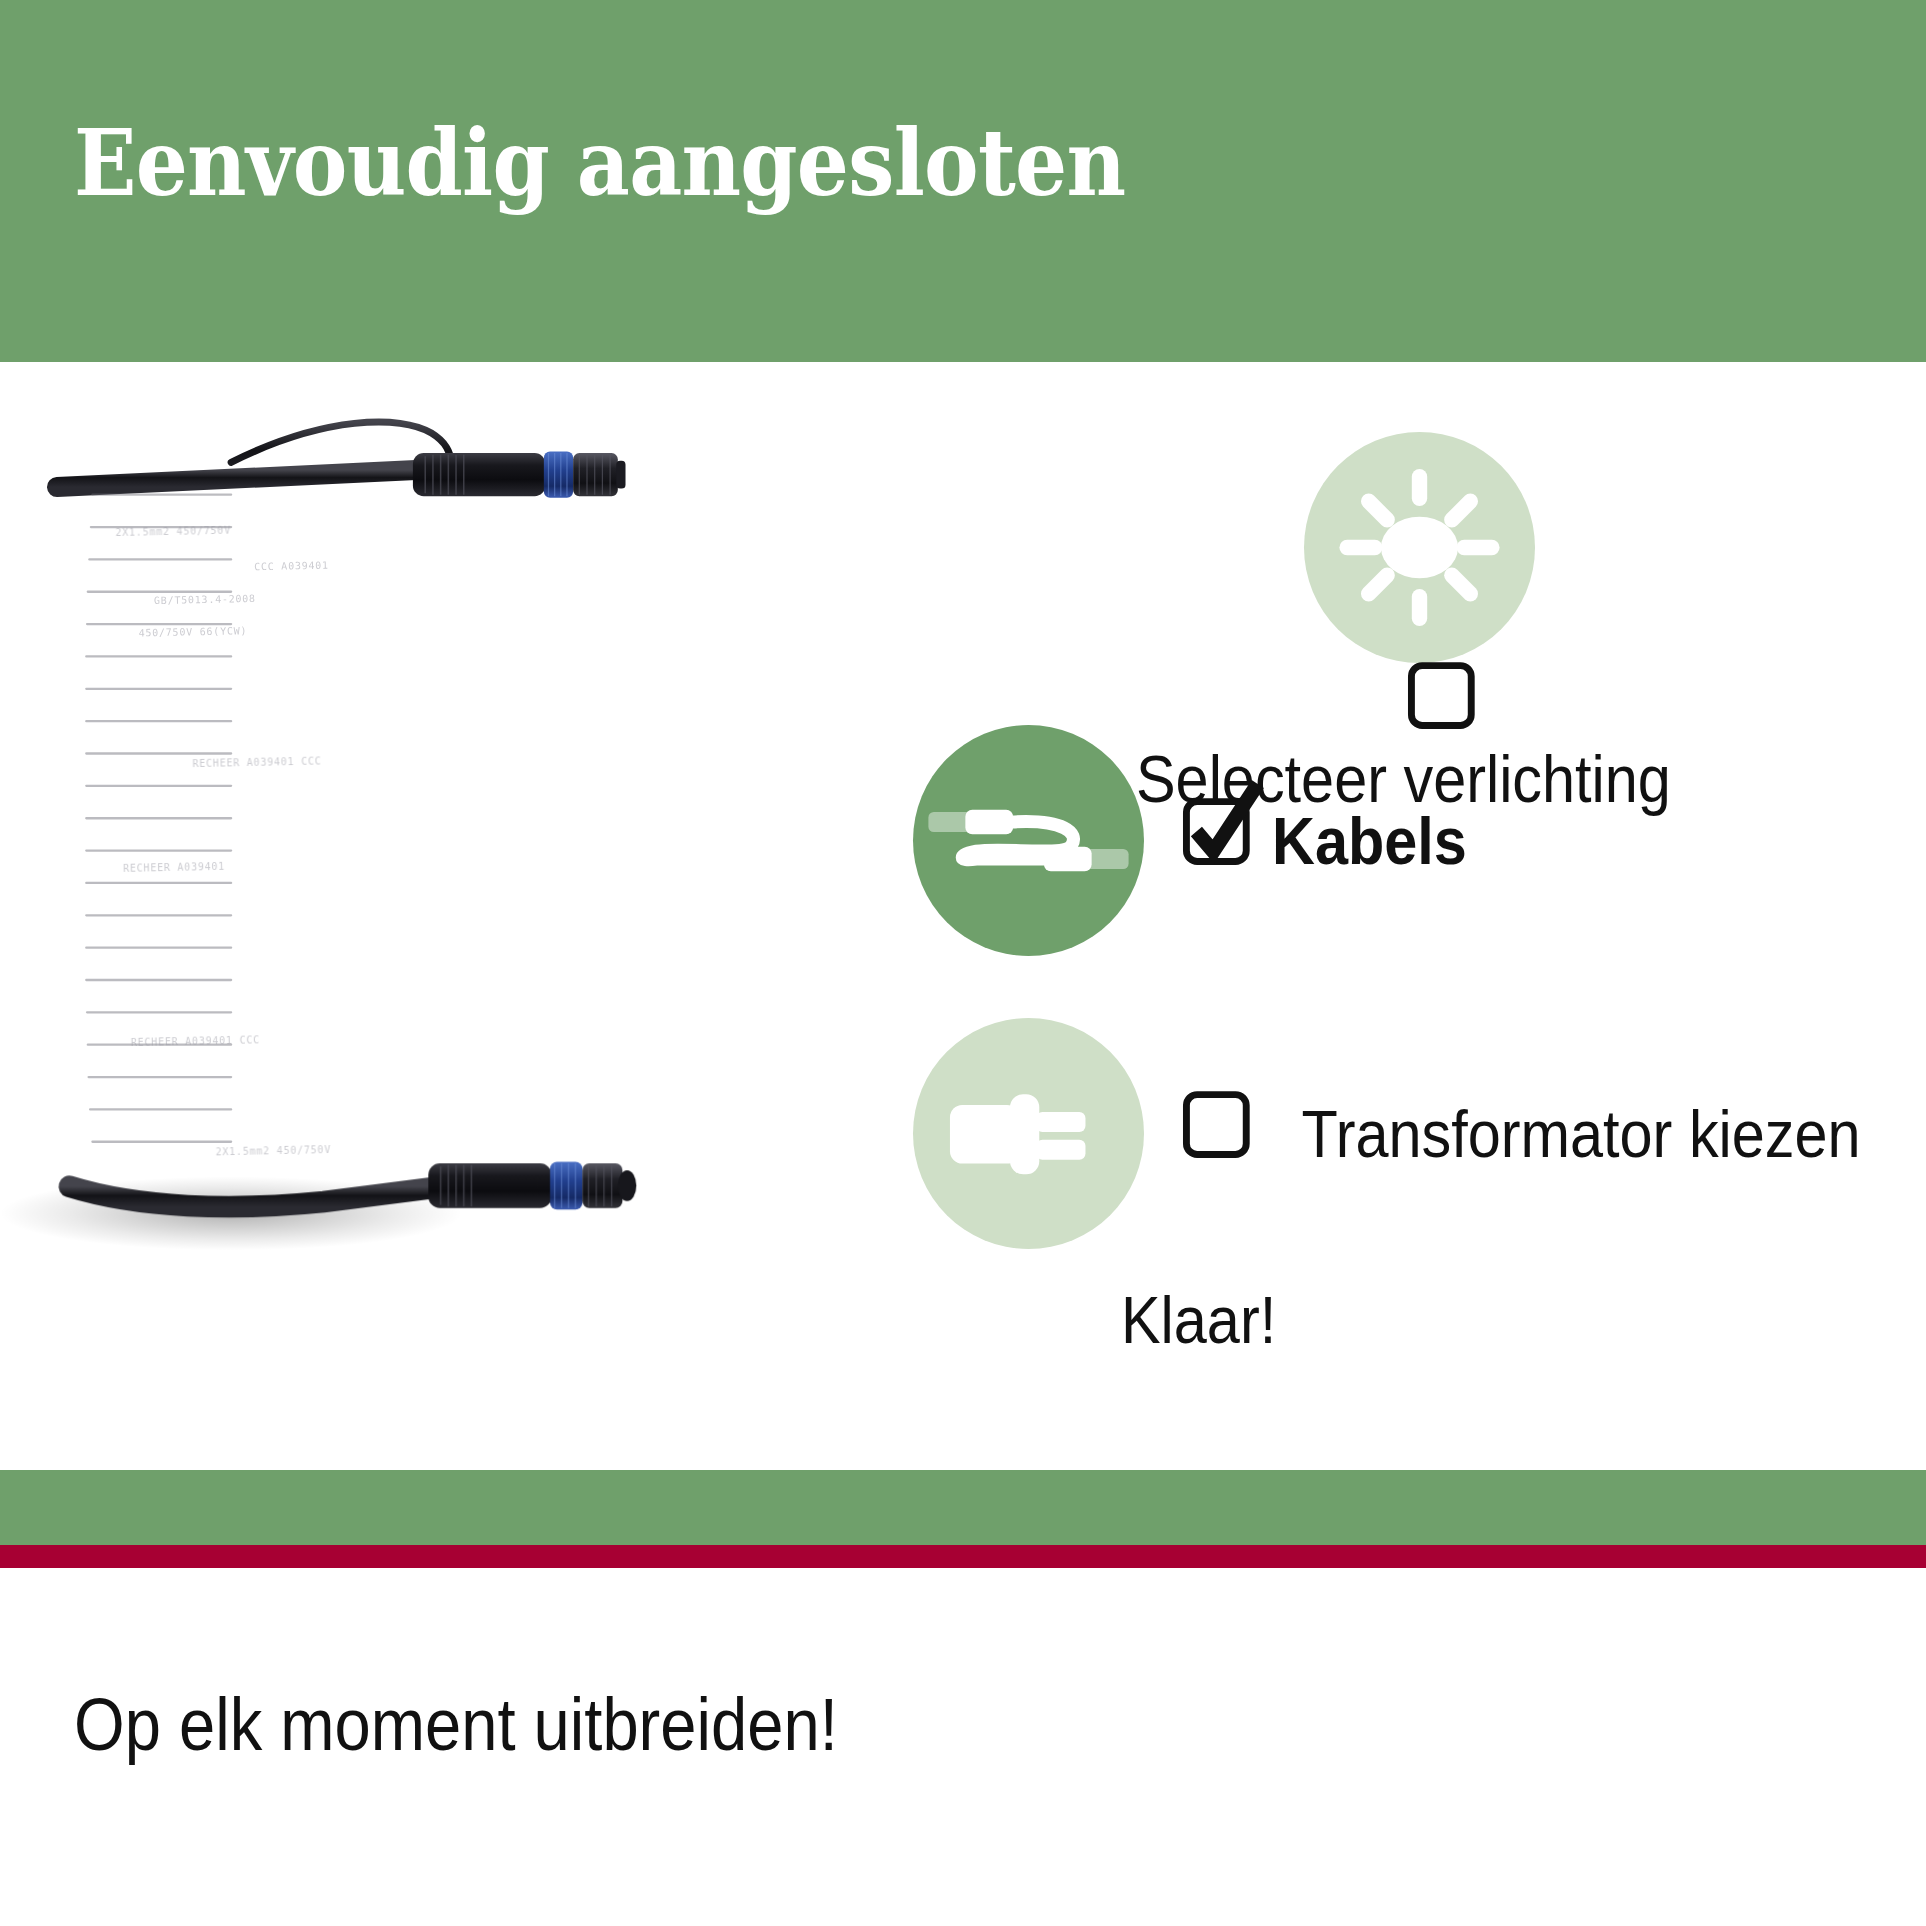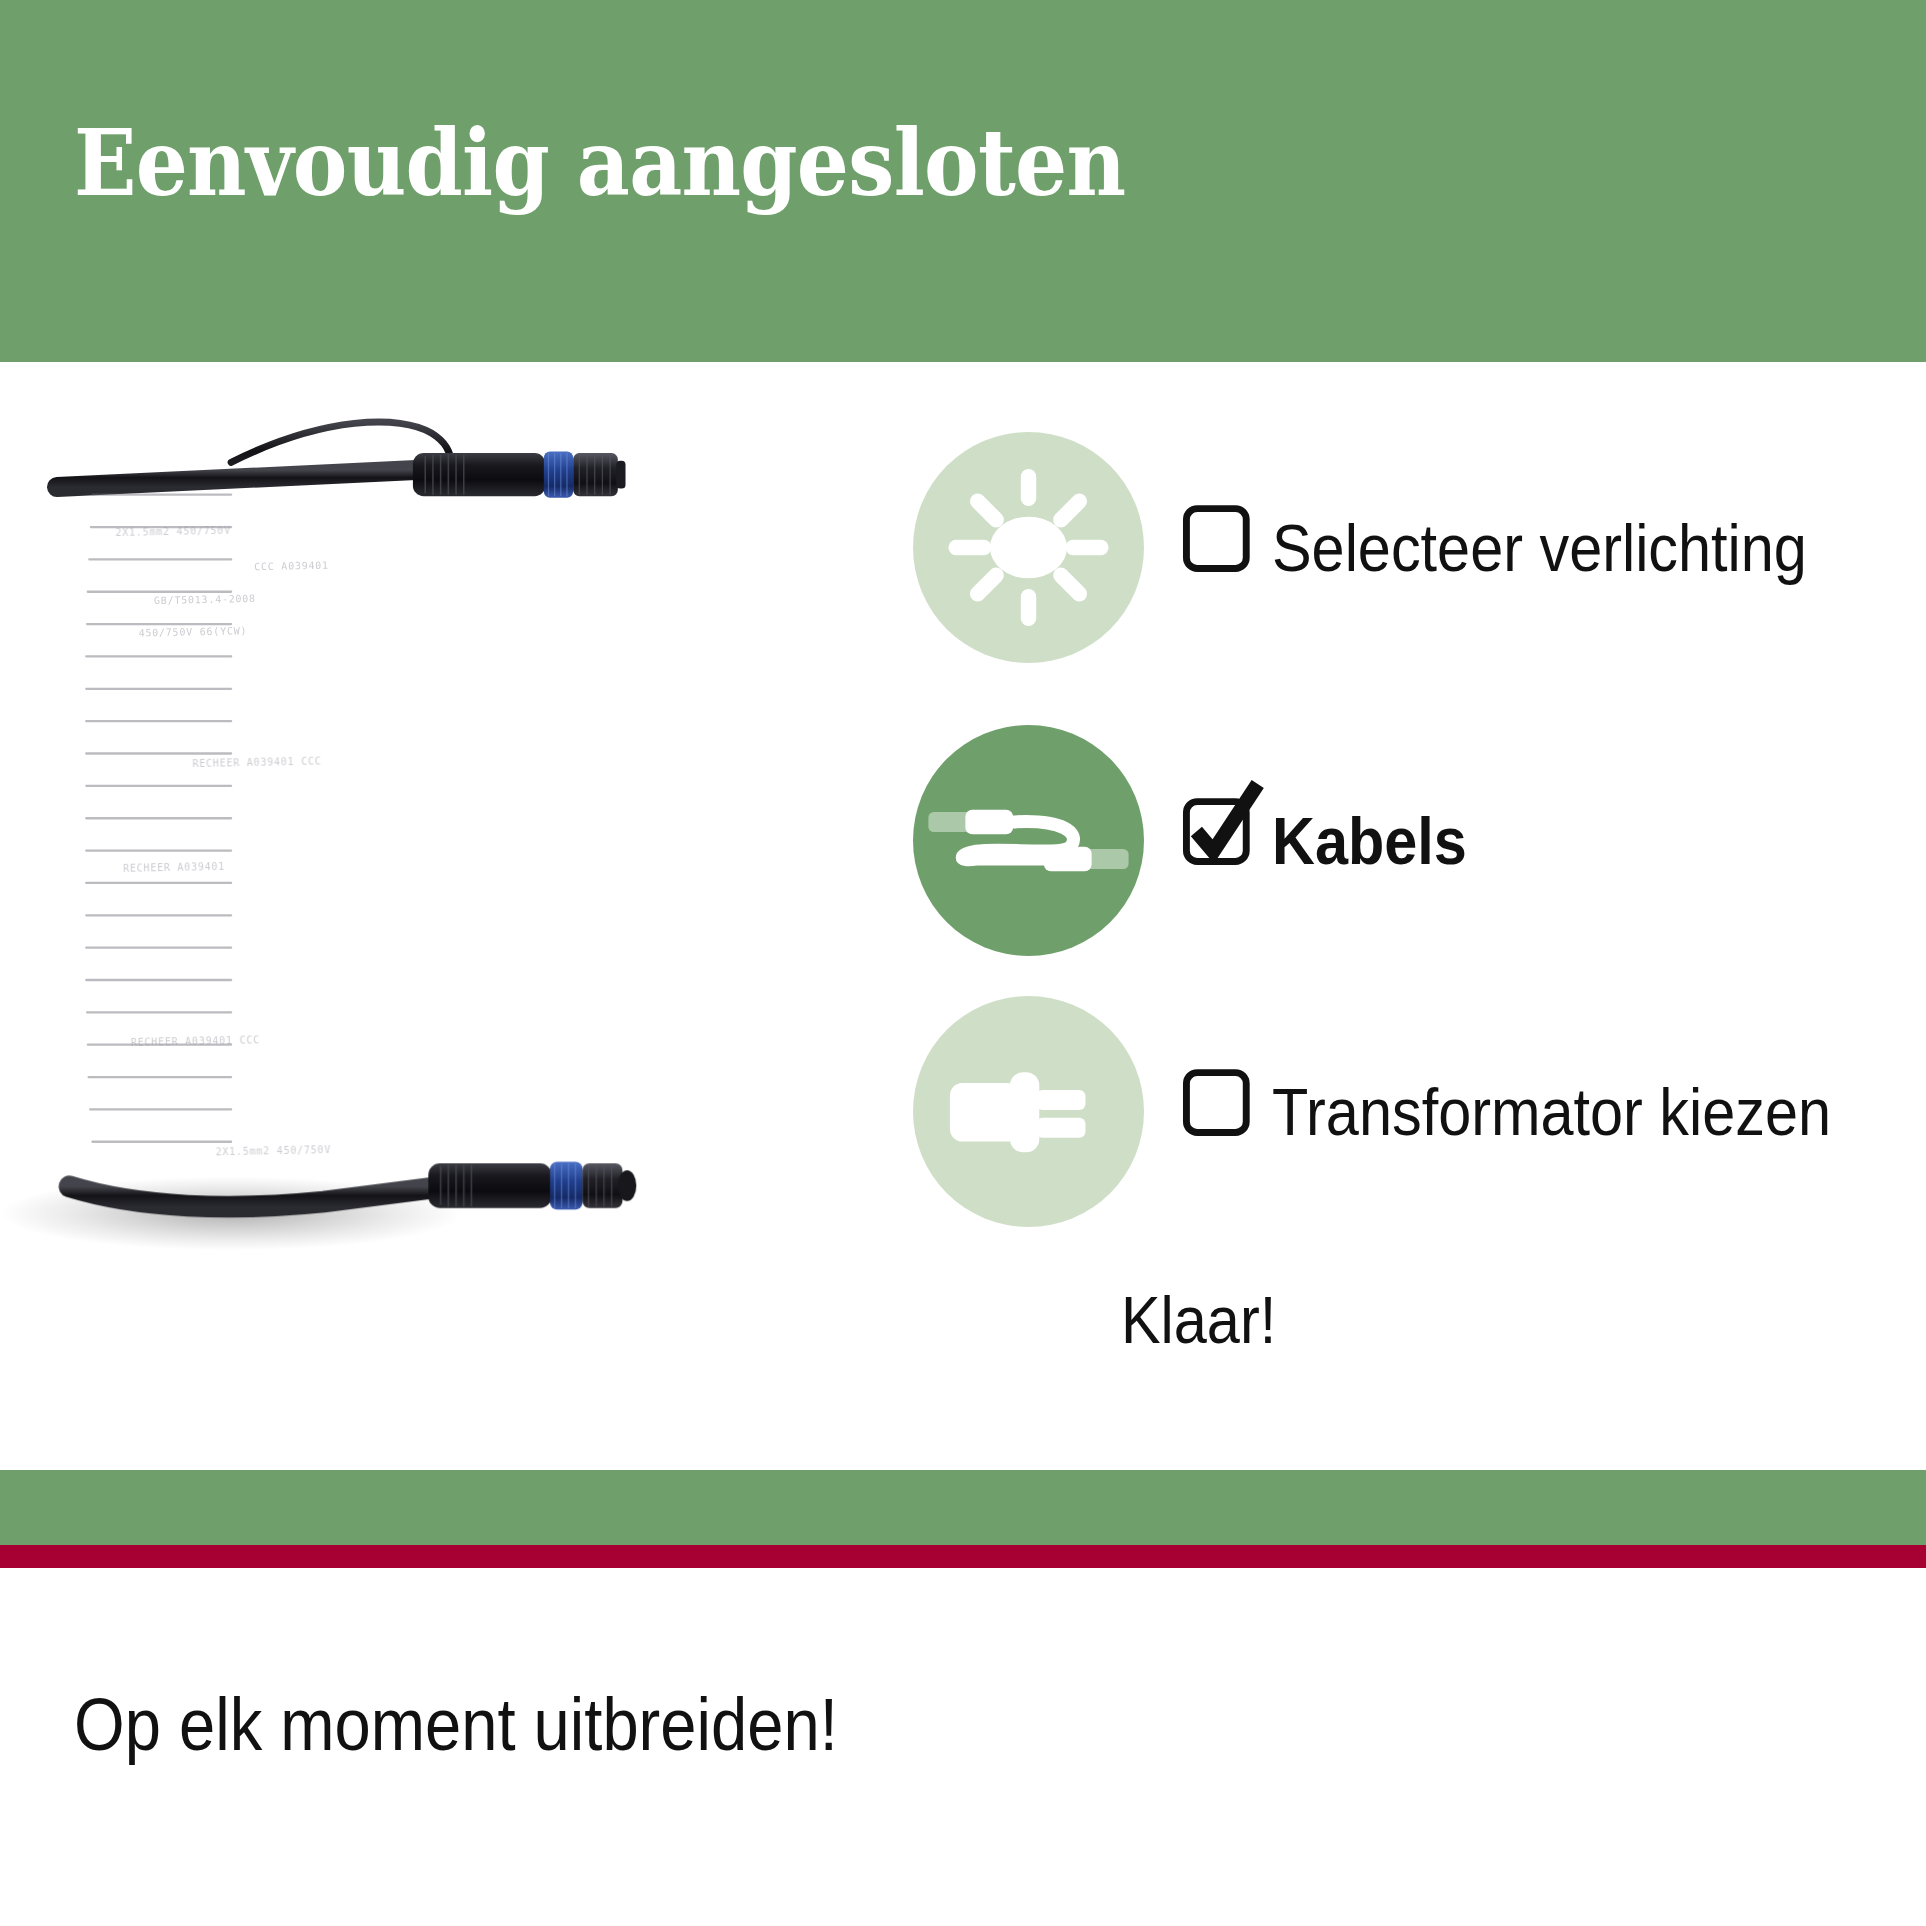--- a/index.html
+++ b/index.html
@@ -66,23 +66,23 @@
     height: 894px;
   }
   .check-row {
     position: absolute;
     left: 0;
     height: 231px;
     width: 1013px;
     display: flex;
     align-items: center;
   }
-  .check-row.r0 { top: 0px; }
+  .check-row.r0 { top: 0px; flex-direction: column; }
   .check-row.r1 { top: 293px; font-weight: bold; }
-  .check-row.r2 { top: 564px; }
+  .check-row.r2 { top: 586px; text-align: right; }
 
   .icon-bubble {
     position: relative;
     flex: 0 0 auto;
     width: 231px;
     height: 231px;
     border-radius: 50%;
     display: block;
   }
   .icon-bubble.inactive { background: #cfdfc7; }

